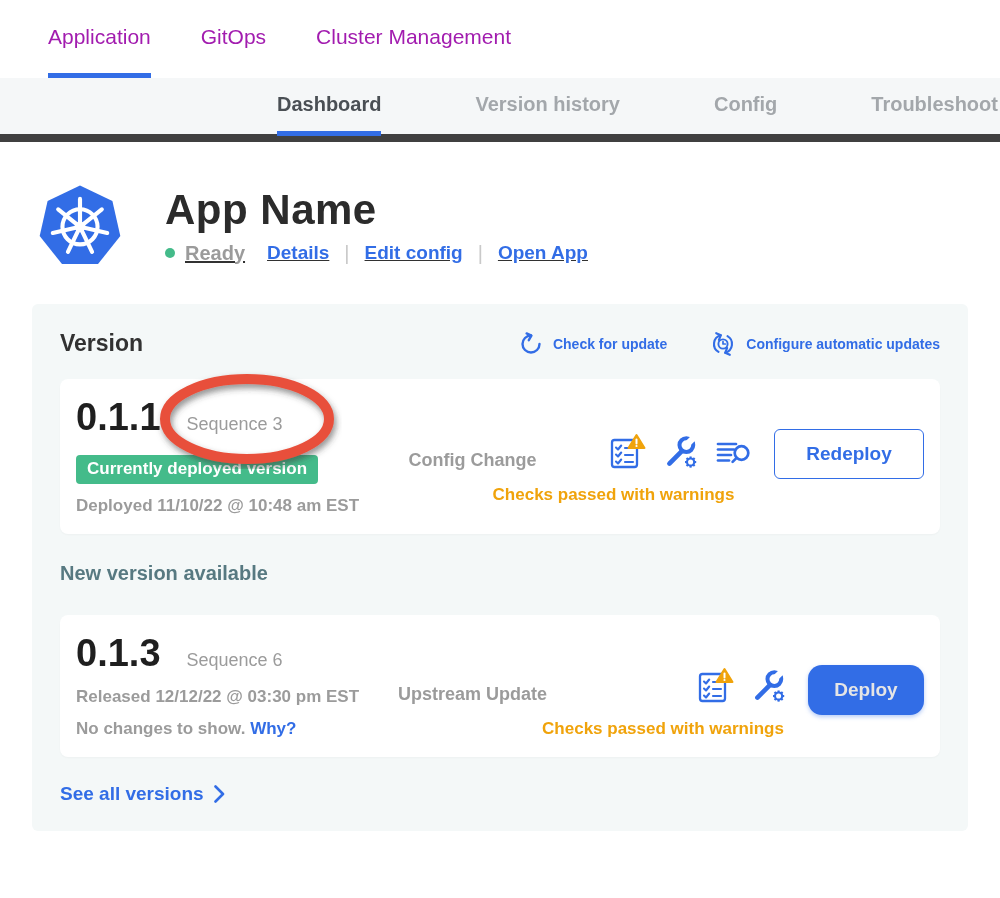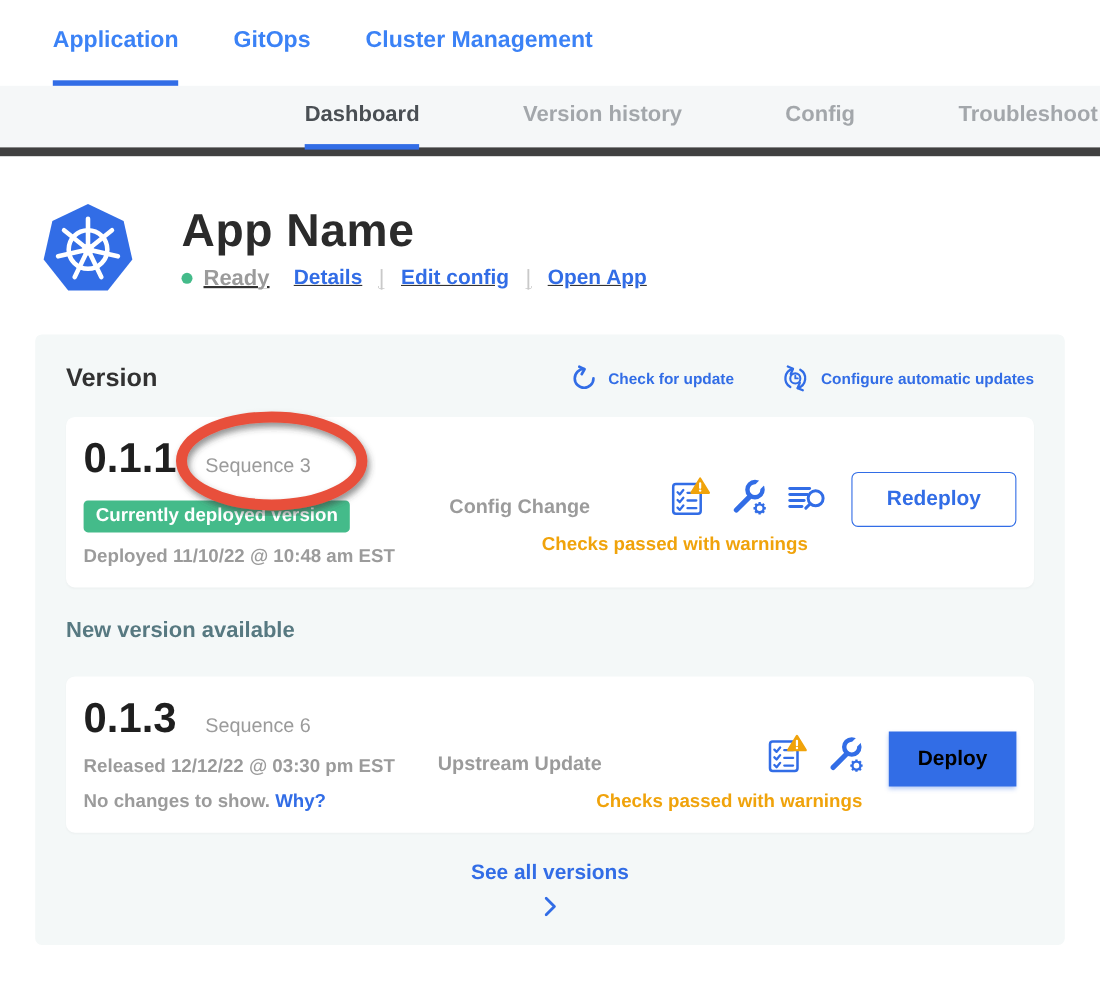--- a/index.html
+++ b/index.html
@@ -3,21 +3,21 @@
 <meta charset="utf-8">
 <style>
   * { margin:0; padding:0; box-sizing:border-box; }
   html,body { background:#fff; }
   .page {
     position:relative; width:1000px; height:898px; overflow:hidden;
     font-family:"Liberation Sans", sans-serif; color:#323232; background:#fff;
   }
   
   .nav1 { display:flex; height:78px; padding-left:48px; gap:50px; background:#fff; white-space:nowrap; }
-  .nav1-tab { display:flex; align-items:center; font-size:21px; font-weight:700; color:#3b82f6;
+  .nav1-tab { display:flex; align-items:center; font-size:21px; font-weight:400; color:#a21caf;
     border-bottom:5px solid transparent; cursor:pointer; }
   .nav1-tab.active { border-bottom-color:var(--accent-blue,#326de6); }
   
   .nav2 { display:flex; height:64px; padding-left:277px; gap:94px; background:#f5f7f8;
     border-bottom:8px solid #404040; white-space:nowrap; }
   .nav2-tab { display:flex; align-items:center; font-size:20px; font-weight:700; color:#a3a7ab;
     border-bottom:5px solid transparent; margin-bottom:-2px; cursor:pointer; }
   .nav2-tab.active { color:#4a4f54; border-bottom-color:var(--accent-blue,#326de6); }
   
   .app-header { display:flex; align-items:center; gap:40px; margin:36px 0 0 35px; }
@@ -52,27 +52,27 @@
   .source-label { width:185px; text-align:center; font-size:18px; font-weight:700; color:#9b9b9b; flex:none; }
   .icon-row { margin-left:auto; display:flex; align-items:center; gap:16px; }
   .icon-btn { cursor:pointer; display:inline-flex; }
   .checks { margin-top:14px; font-size:17px; font-weight:700; color:var(--orange,#f0a30b); text-align:center; cursor:pointer; }
   .checks.c1 { padding-left:95px; }
   .checks.c2 { padding-left:160px; }
   .card-btncol { flex:none; margin-top:34px; margin-left:14px; }
   .btn-outline { width:150px; height:50px; border-radius:6px; border:1.5px solid var(--accent-blue,#326de6);
     background:#fff; color:var(--accent-blue,#326de6); font-size:19px; font-weight:700;
     font-family:inherit; cursor:pointer; }
-  .btn-solid { width:116px; height:50px; border-radius:0; border:none;
-    background:var(--accent-blue,#326de6); color:#000000; font-size:19px; font-weight:700;
+  .btn-solid { width:116px; height:50px; border-radius:14px; border:none;
+    background:var(--accent-blue,#326de6); color:#e5e5e5; font-size:19px; font-weight:700;
     font-family:inherit; cursor:pointer; box-shadow:0 2px 4px rgba(50,109,230,.35); }
   .new-heading { margin-top:28px; font-size:20px; font-weight:700; color:var(--teal,#577981); }
   .card2 { margin-top:30px; }
   .see-all { margin-top:26px; display:flex; align-items:center; gap:10px; font-size:19px; font-weight:700;
-    color:var(--accent-blue,#326de6); cursor:pointer;flex-direction:column; }
+    color:var(--accent-blue,#326de6); cursor:pointer; }
   svg { display:block; }
 </style>
 </head>
 <body>
 
 <div class="page">
 
   <div class="nav1">
     <div class="nav1-tab active">Application</div>
     <div class="nav1-tab">GitOps</div>

